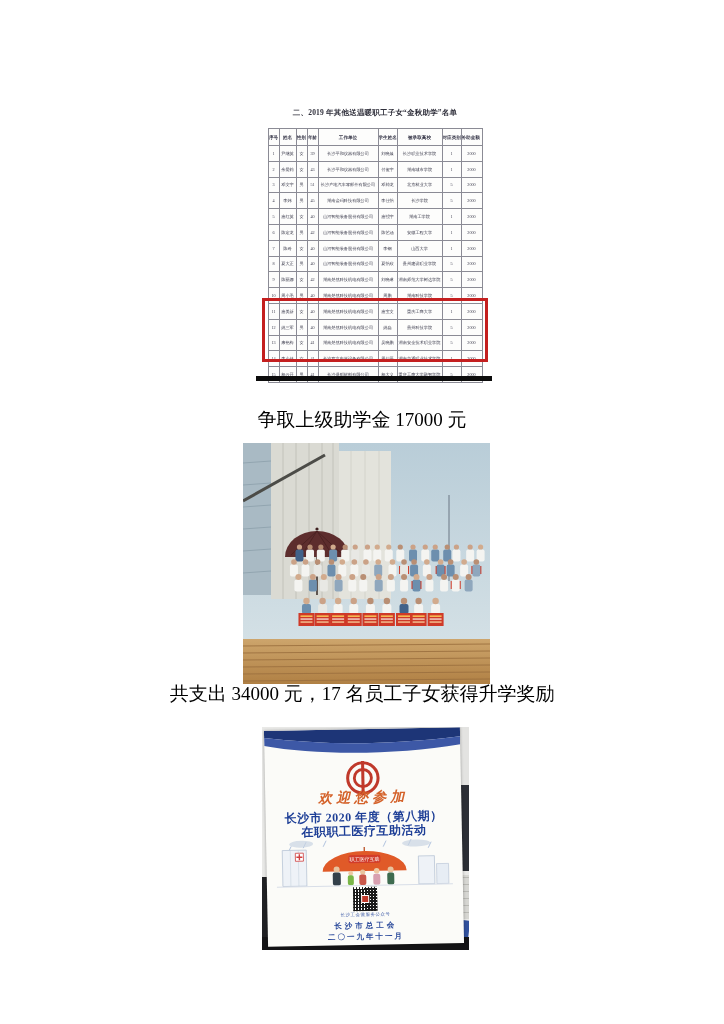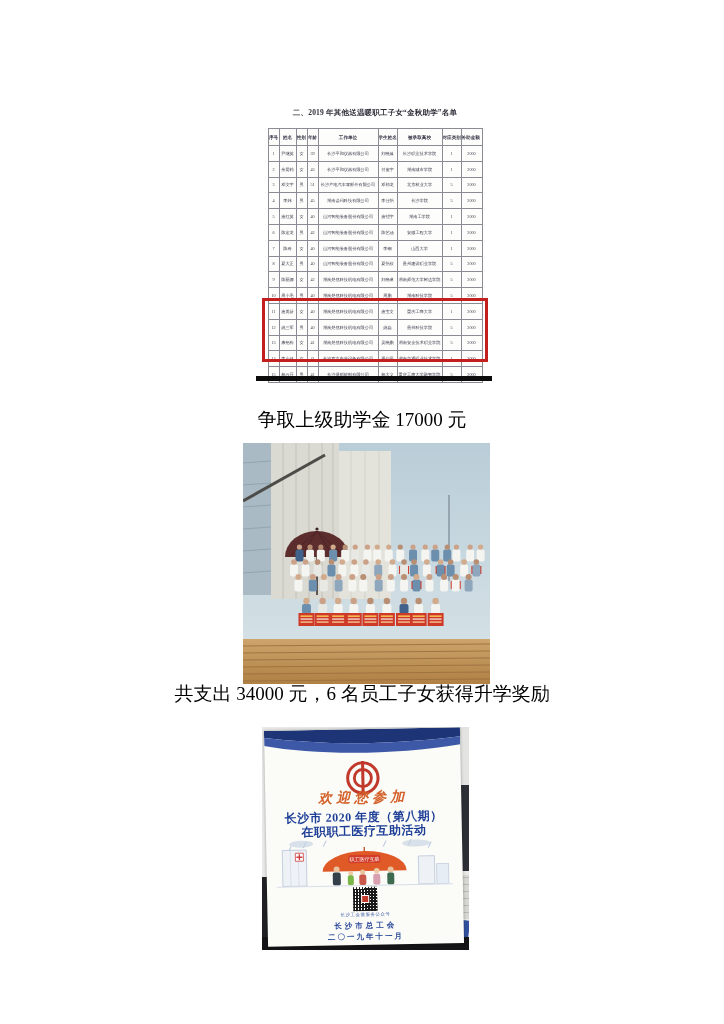--- a/index.html
+++ b/index.html
@@ -482,21 +482,21 @@
           <rect x="188.09767661179697" y="161" width="9" height="10" rx="2" fill="#f4f4f1"></rect>
           <circle cx="192.59767661179697" cy="158" r="3.2" fill="#d2ab8d"></circle>
           <rect x="184.59767661179697" y="170" width="16" height="13" fill="#cf3a28"></rect>
           <rect x="186.59767661179697" y="172.5" width="12" height="1.3" fill="#ffd95e"></rect>
           <rect x="186.59767661179697" y="175.5" width="12" height="1.1" fill="#ffffff"></rect>
           <rect x="186.59767661179697" y="178.5" width="12" height="1.1" fill="#ffe9b0"></rect>
         </g>
     </svg>
   </div>
 
-  <div class="caption caption2">共支出 34000 元，6 名员工子女获得升学奖励</div>
+  <div class="caption caption2">共支出 34000 元，17 名员工子女获得升学奖励</div>
 
   <div class="photo2">
     <div class="p2-bg-topright"></div>
     <div class="p2-monitor"></div>
     <div class="p2-keyboard"></div>
     <div class="p2-leftdark"></div>
     <div class="p2-bluewedge"></div>
     <div class="p2-bottomband"></div>
 
     <div class="poster">

